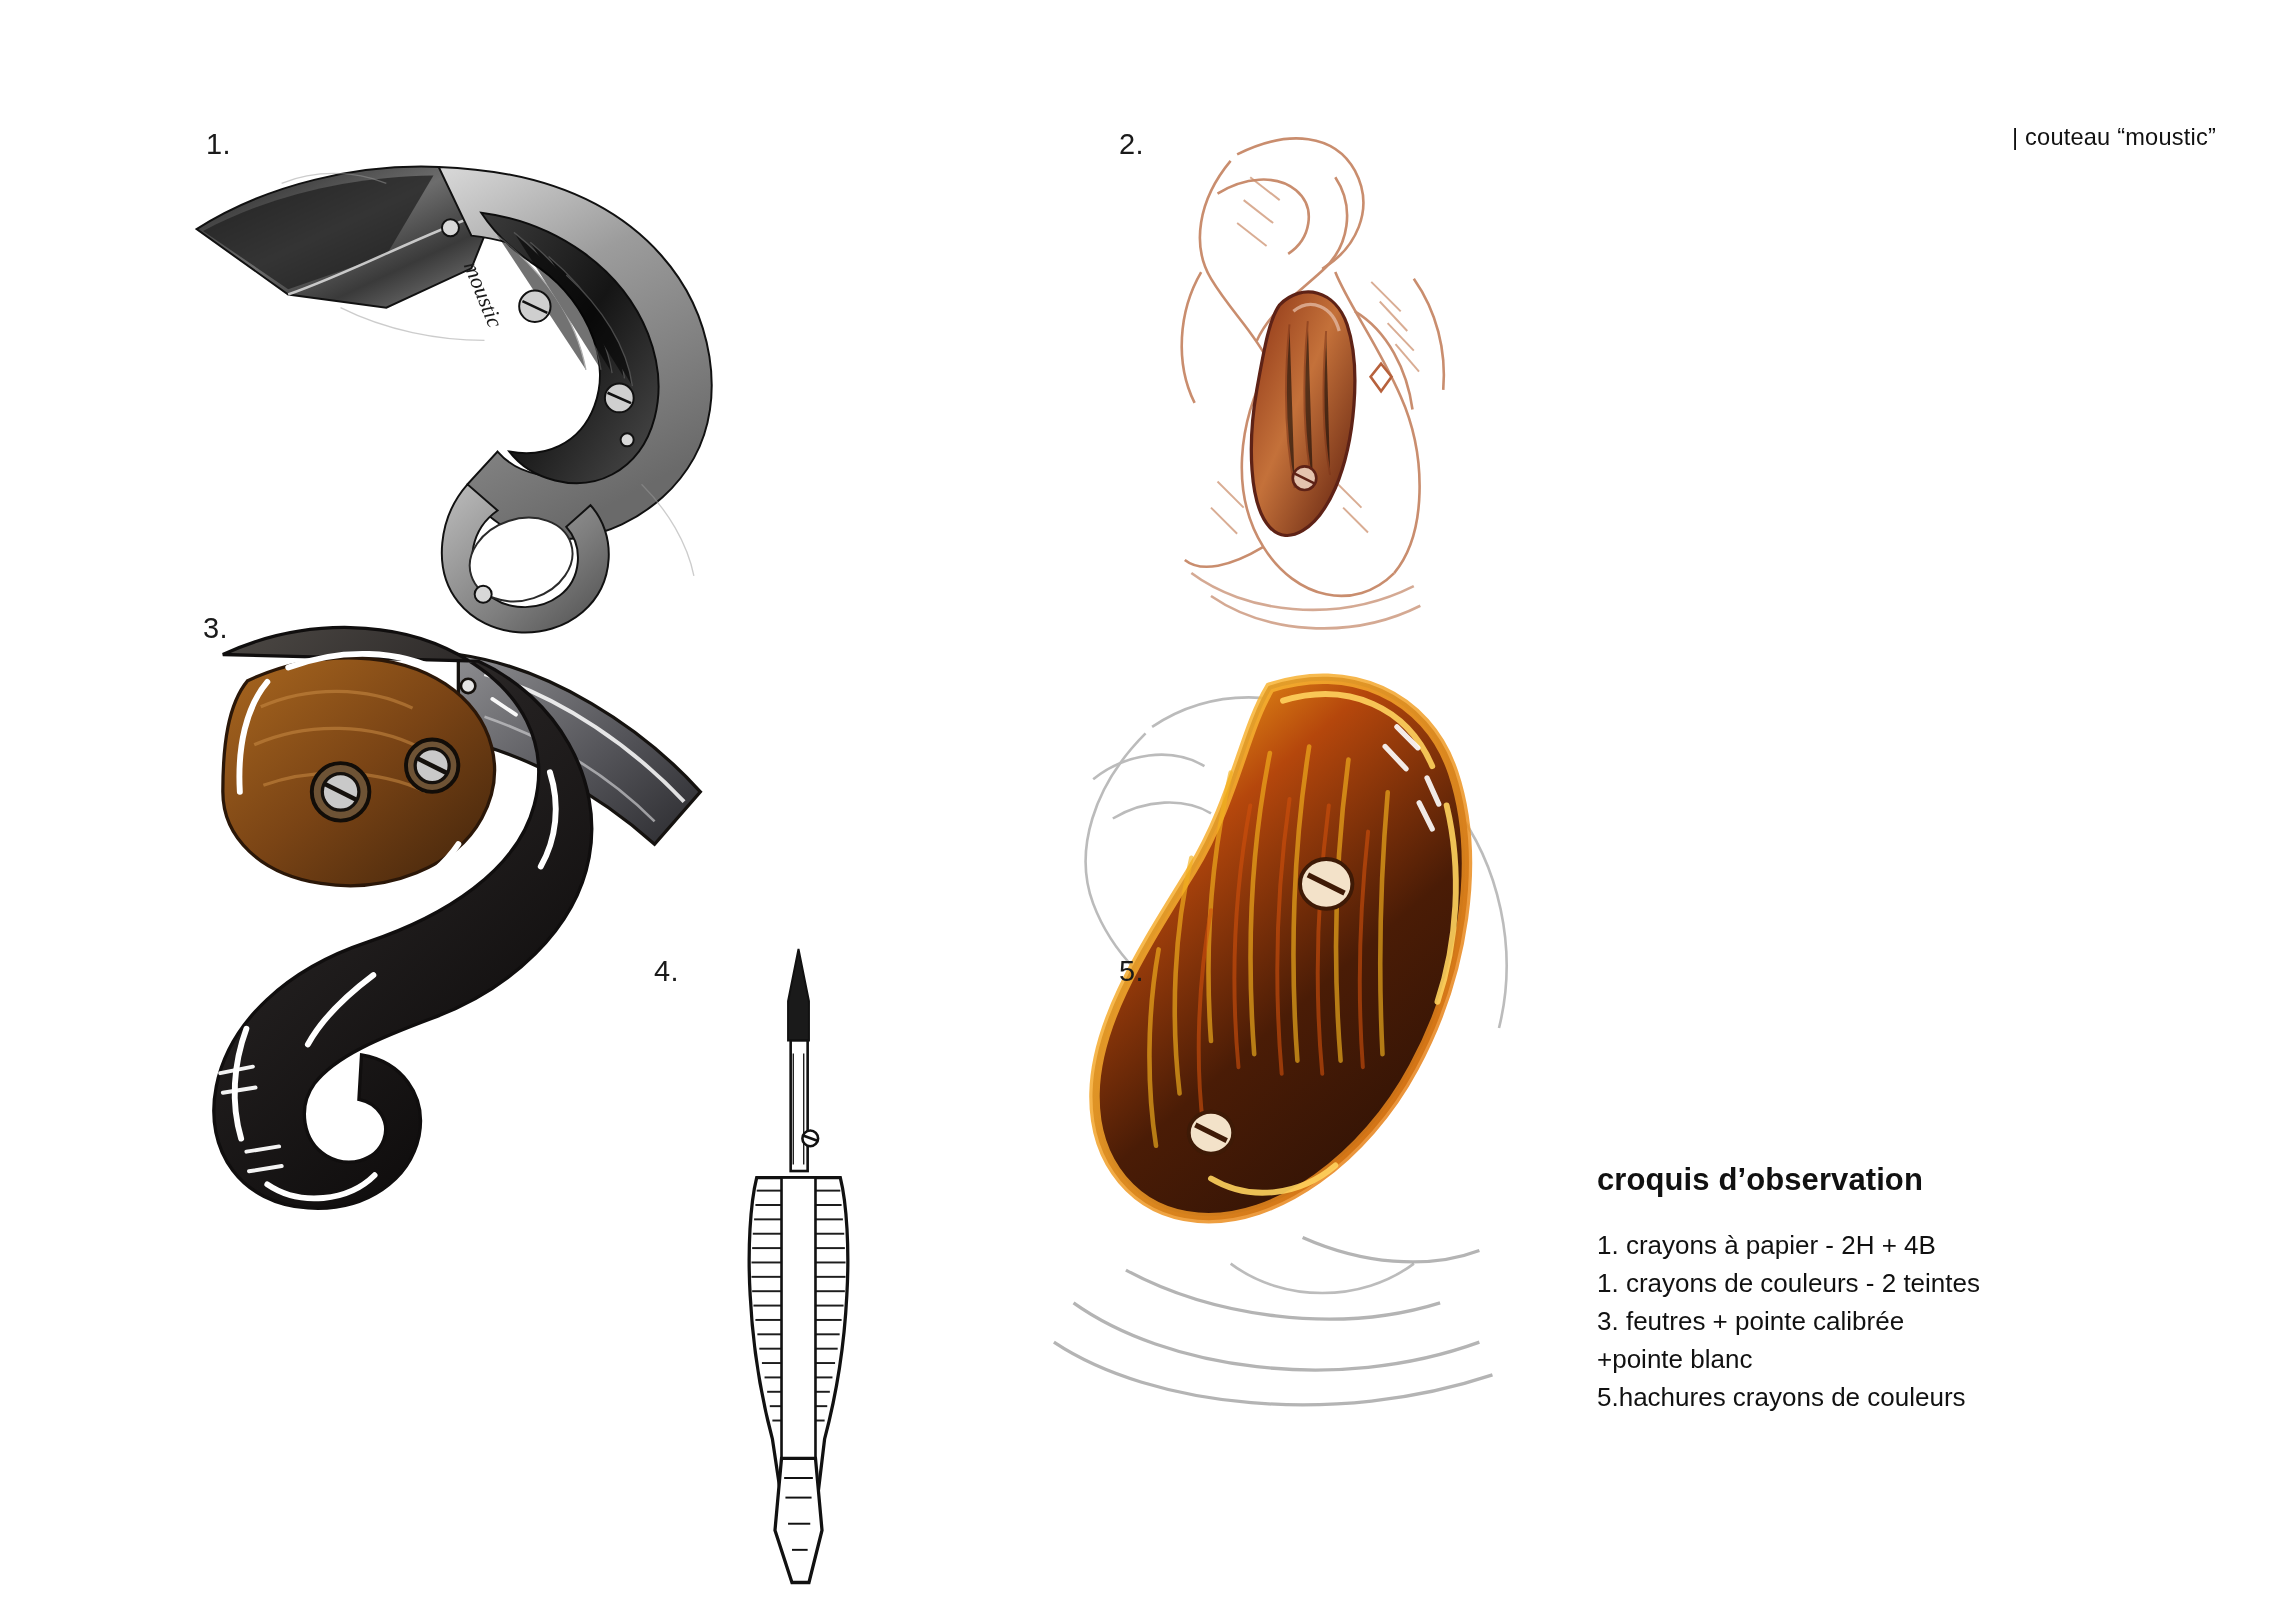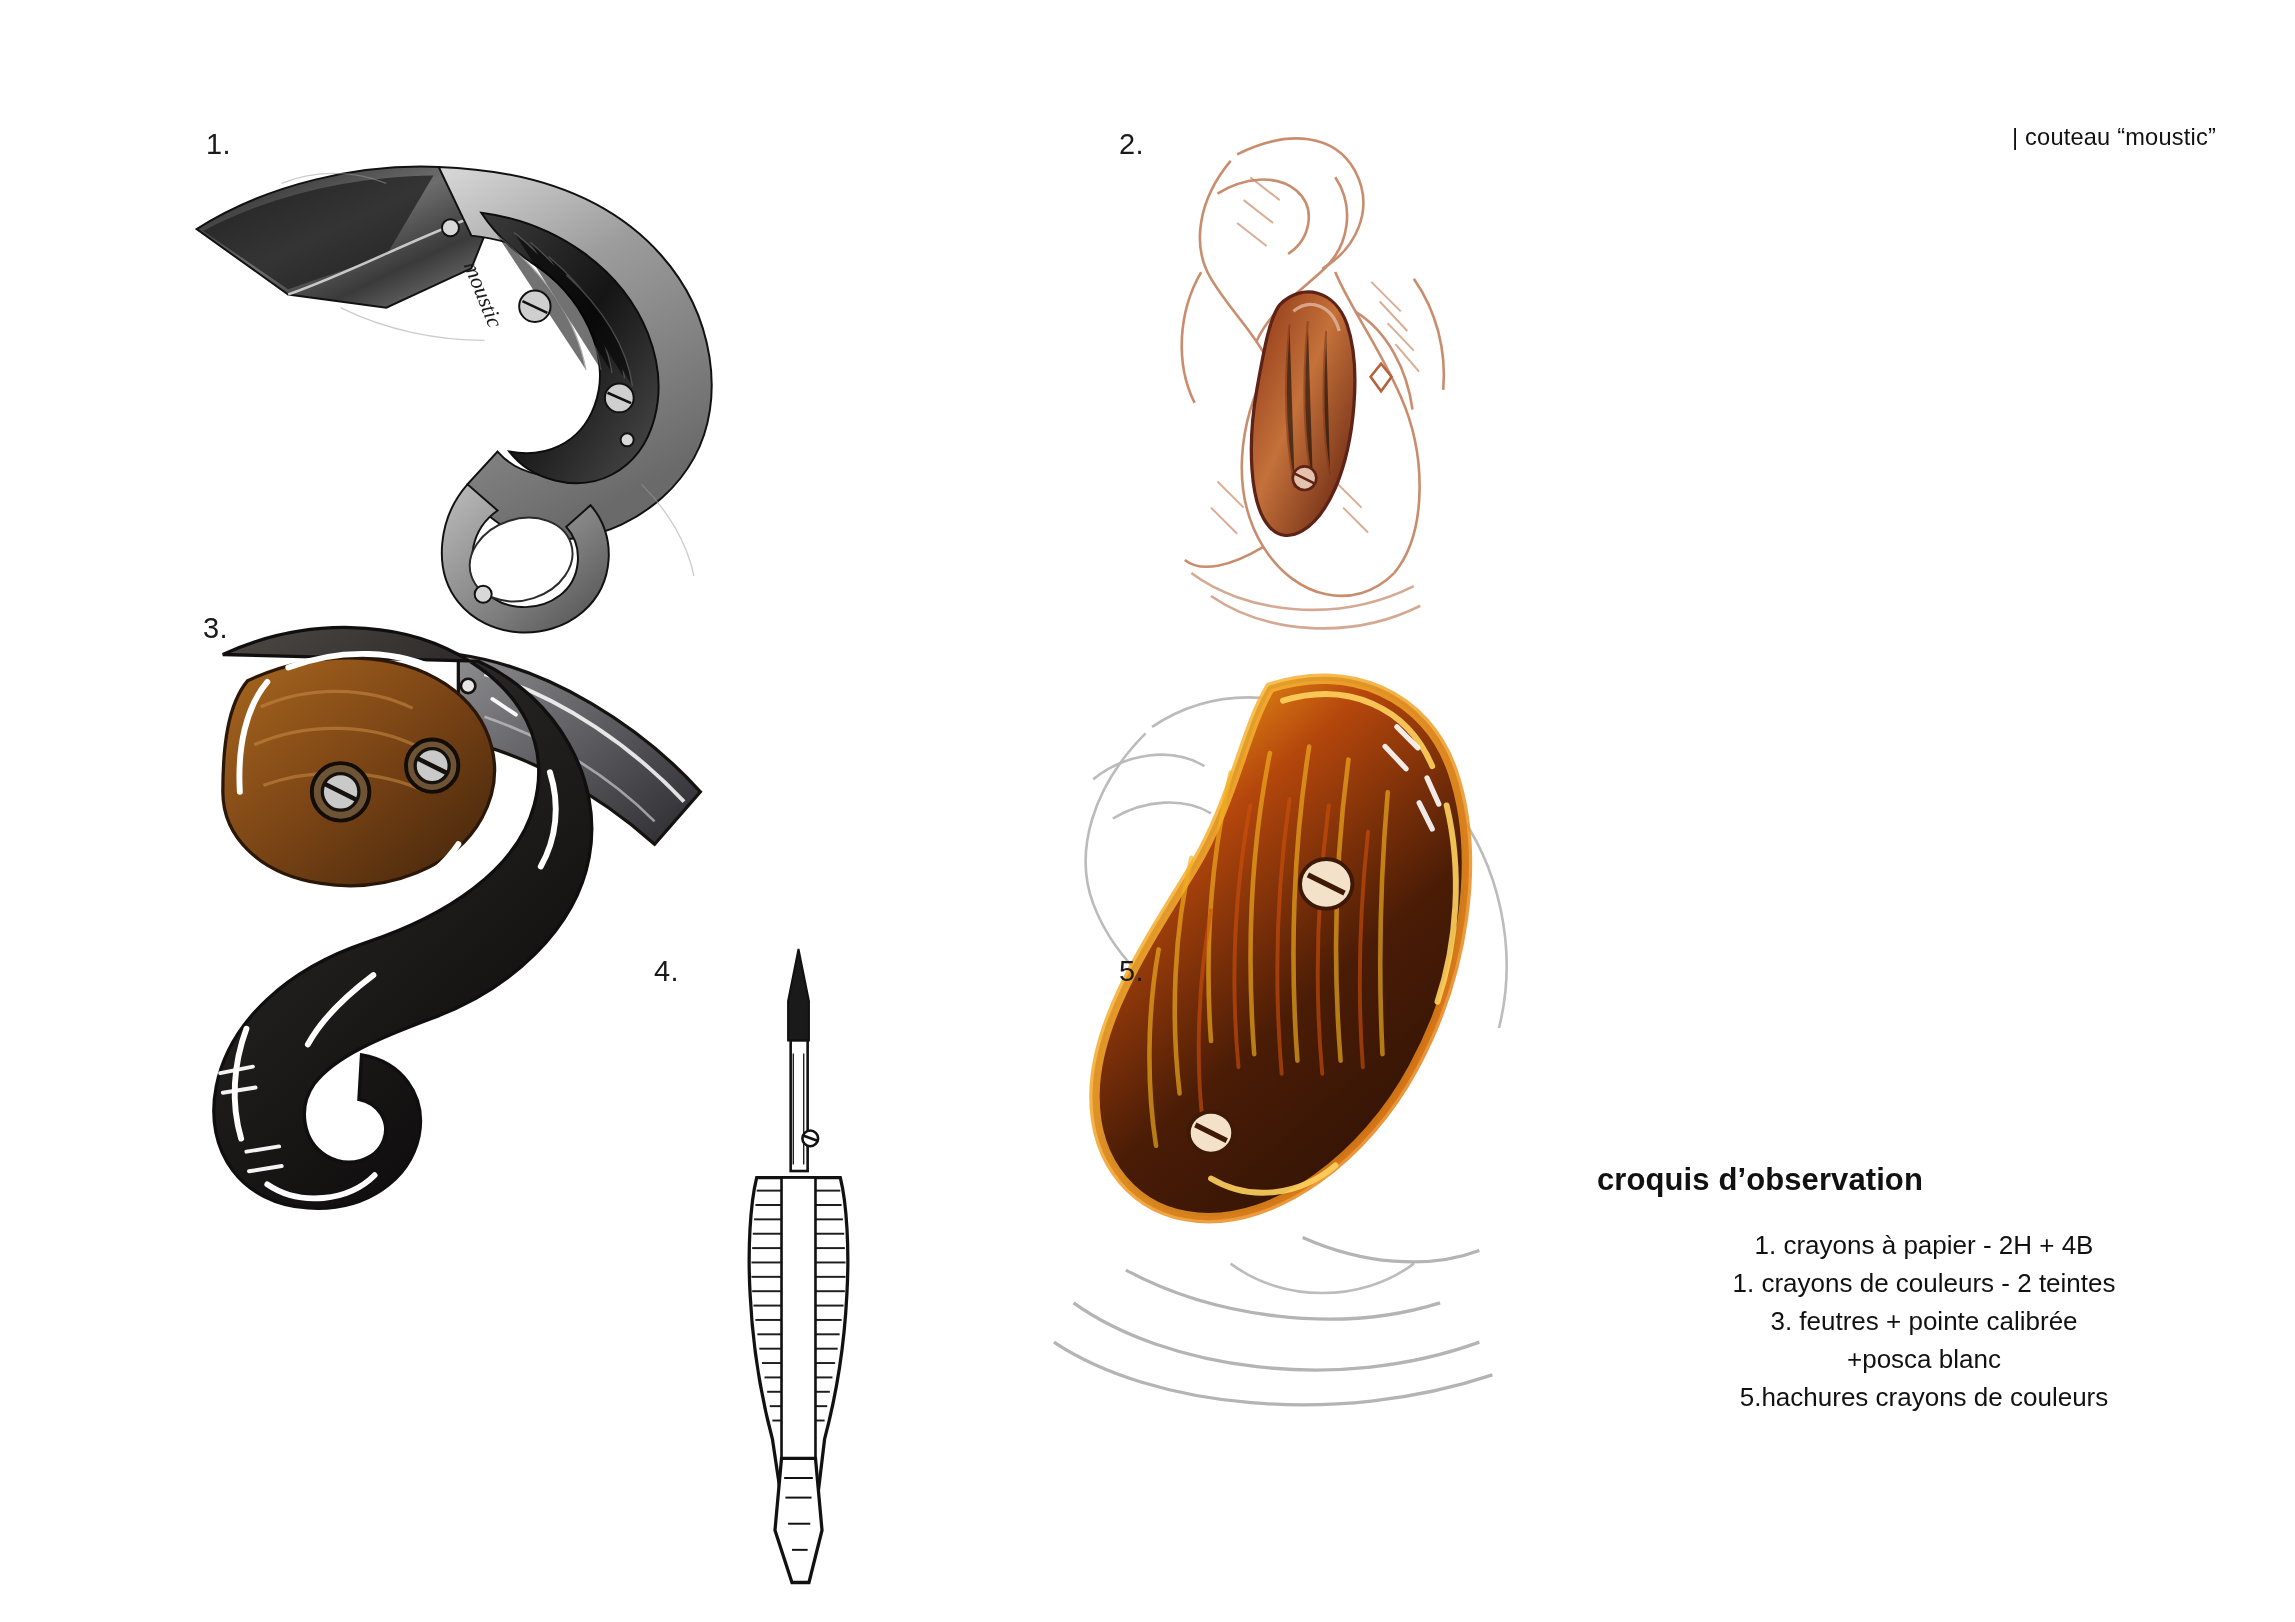--- a/index.html
+++ b/index.html
@@ -47,21 +47,20 @@
     font-weight: bold;
     color: #111;
     margin-bottom: 27.5px;
     letter-spacing: 0.1px;
   }
   .legend-line {
     font-size: 26px;
     line-height: 38px;
     color: #111;
     white-space: nowrap;
-    text-align: center;
   }
 
   
   .sketch { position: absolute; }
 
   
   #num-1 { top: 128px; left: 206px; }
   #num-2 { top: 128px; left: 1119px; }
   #num-3 { top: 612px; left: 203px; }
   #num-4 { top: 955px; left: 654px; }
@@ -422,16 +421,16 @@
     </g>
   </svg>
 </div>
 <div class="abs num" id="num-5">5.</div>
 
 <div class="abs" id="legend">
   <div id="legend-title">croquis d’observation</div>
   <div class="legend-line">1. crayons à papier - 2H + 4B</div>
   <div class="legend-line">1. crayons de couleurs - 2 teintes</div>
   <div class="legend-line">3. feutres + pointe calibrée</div>
-  <div class="legend-line">+posca blanc</div>
+  <div class="legend-line">+pointe blanc</div>
   <div class="legend-line">5.hachures crayons de couleurs</div>
 </div>
 
 
 </body></html>

